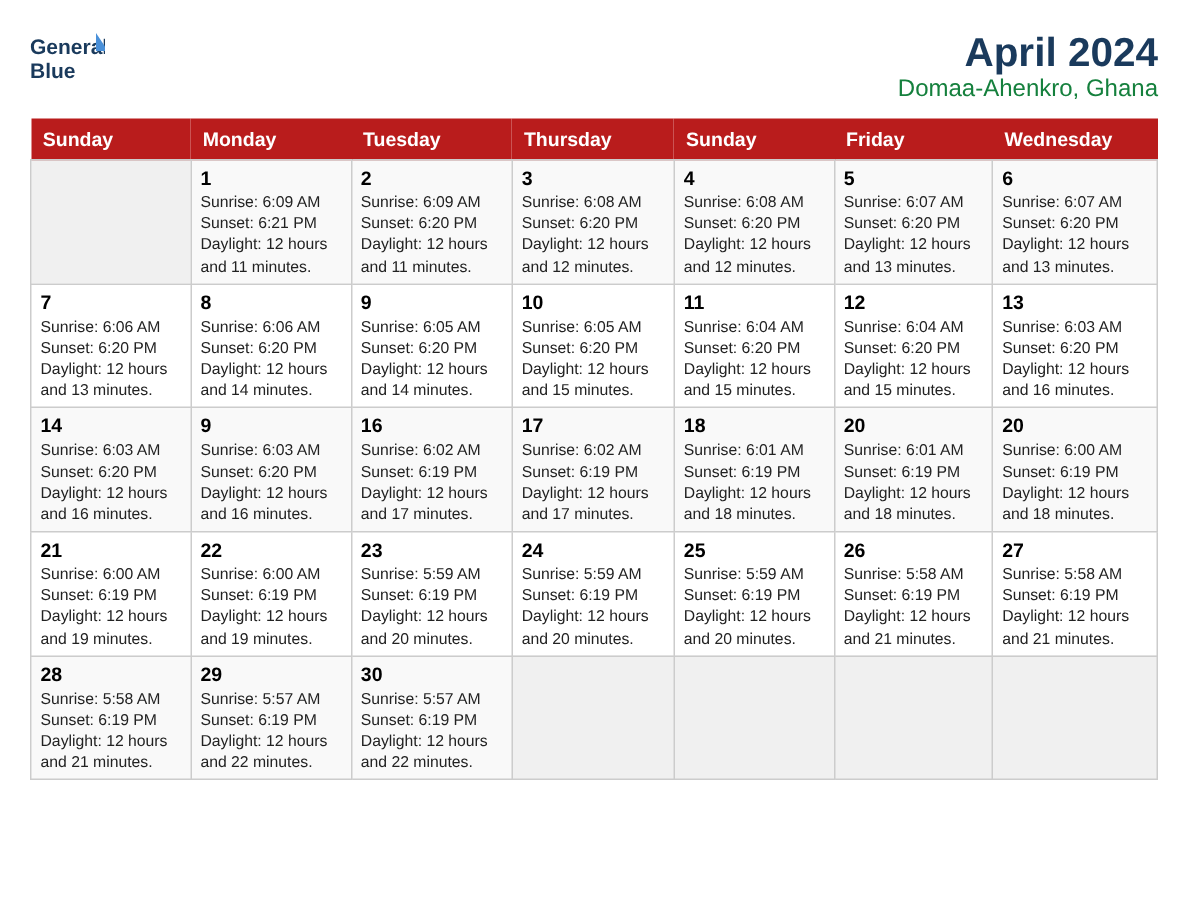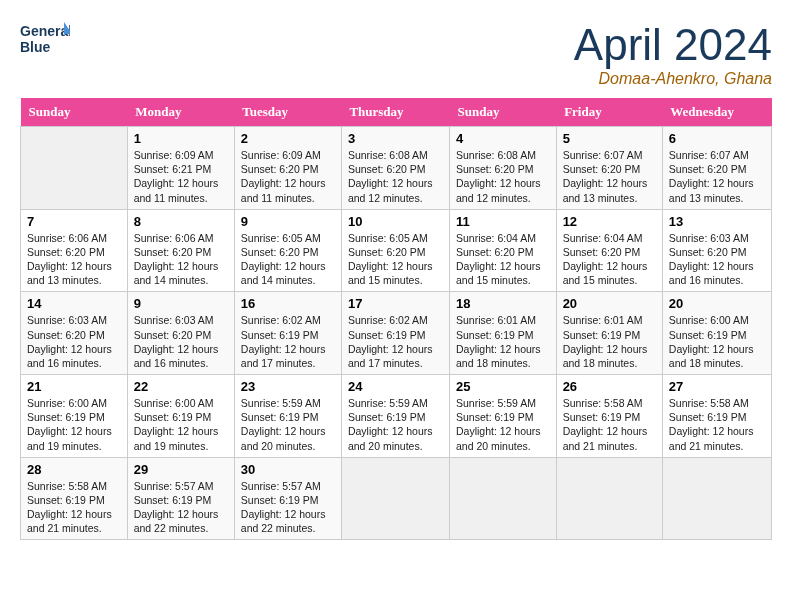--- a/index.html
+++ b/index.html
@@ -18,43 +18,41 @@
     }
     .logo {
       display: flex;
       align-items: center;
       gap: 4px;
     }
     .title-section {
       text-align: right;
     }
     .month-title {
-      font-size: 44px;
-      font-weight: normal;
+      font-size: 27px;
+      font-weight: bold;
       color: #1a3a5c;
       margin-left: 36px;
     }
     .location-title {
       font-size: 16px;
-      color: #a16207;
-      font-style: italic;
+      color: #15803d;
     }
     table {
       width: 100%;
       border-collapse: collapse;
       font-size: 11px;
     }
     thead tr th {
-      background-color: #ec4899;
+      background-color: #b91c1c;
       color: #fff;
       padding: 6px 8px;
       text-align: left;
       font-size: 13px;
       font-weight: bold;
-      font-family: Liberation Serif, serif;
     }
     tbody tr td {
       border: 1px solid #ccc;
       padding: 4px 6px;
       vertical-align: top;
       width: 113px;
       min-height: 80px;
     }
     .cell-content {
       display: flex;

